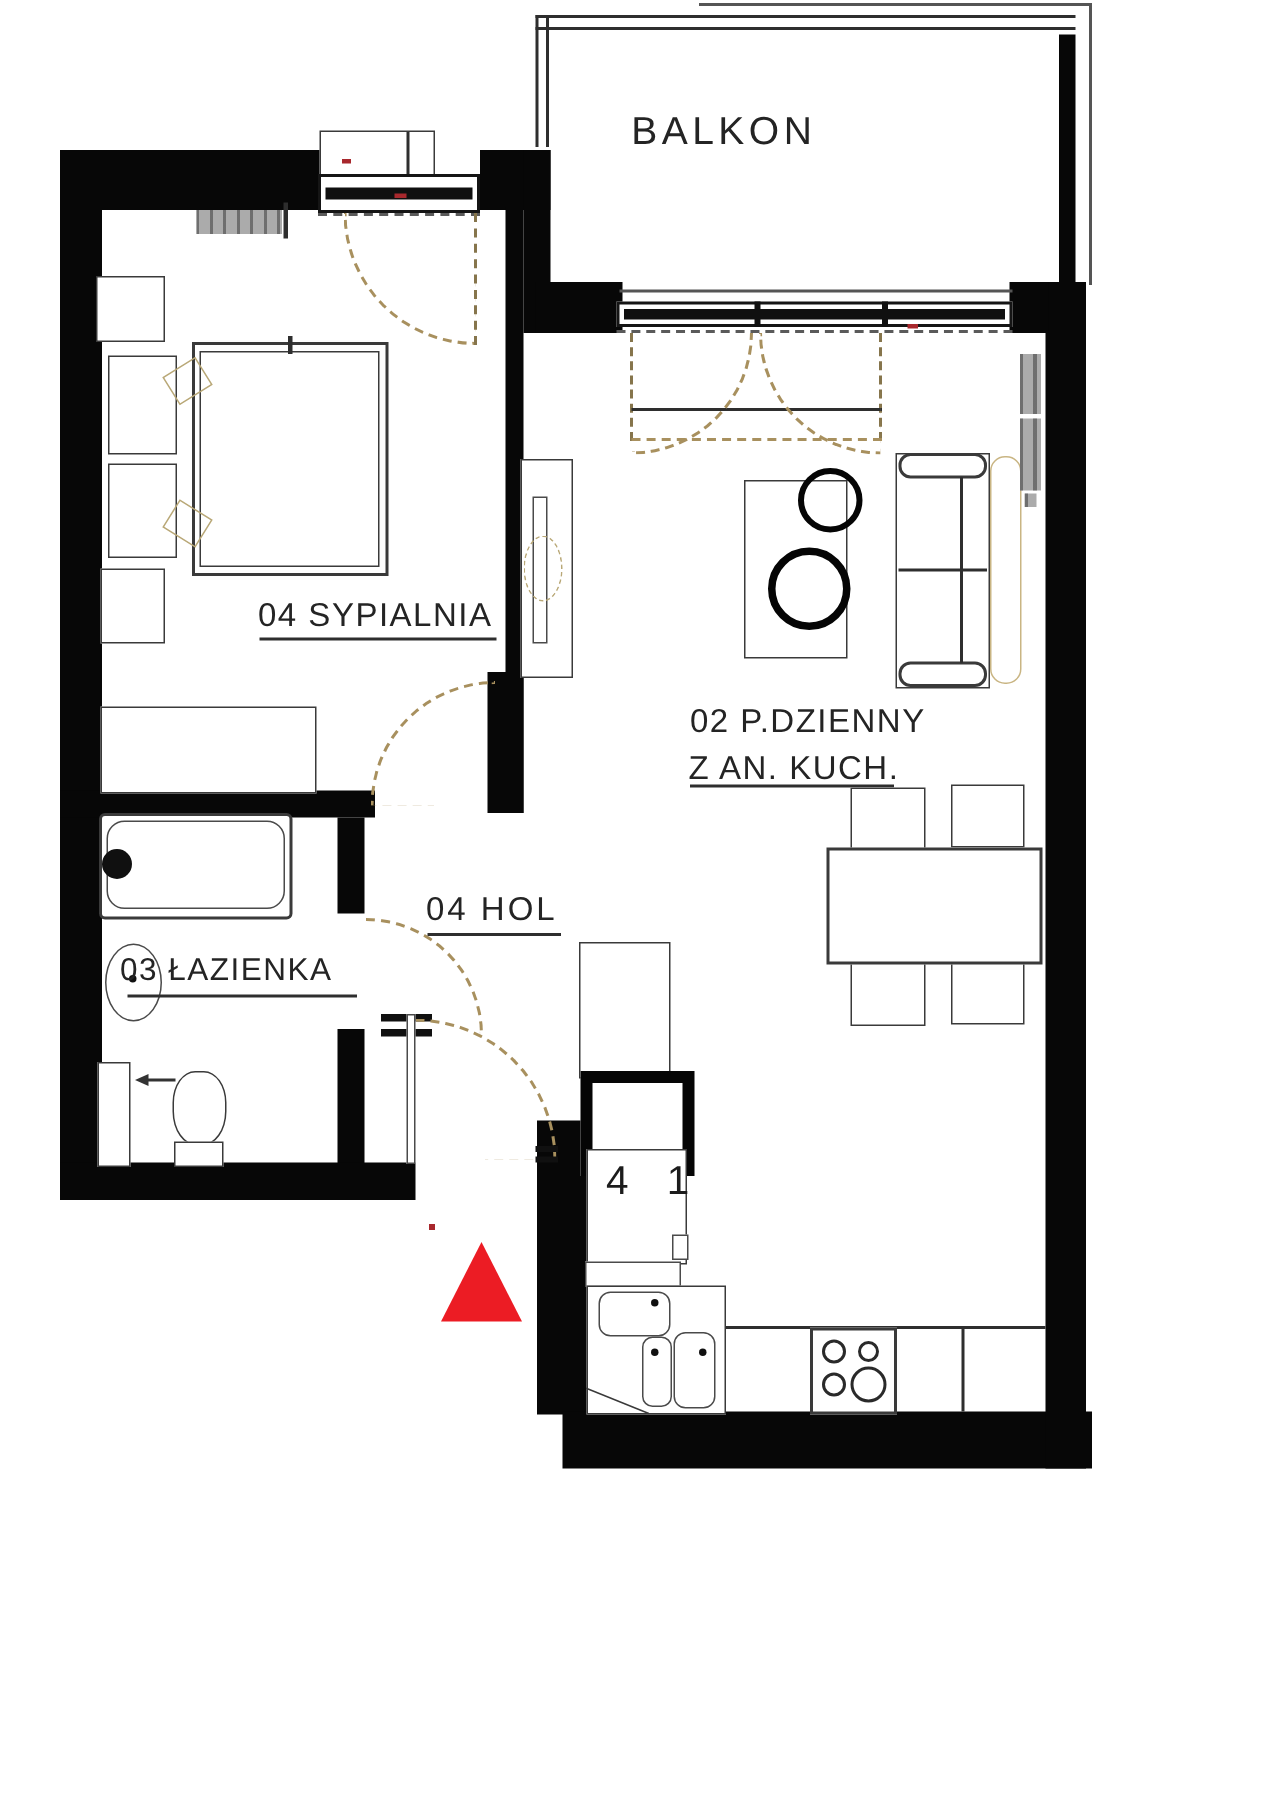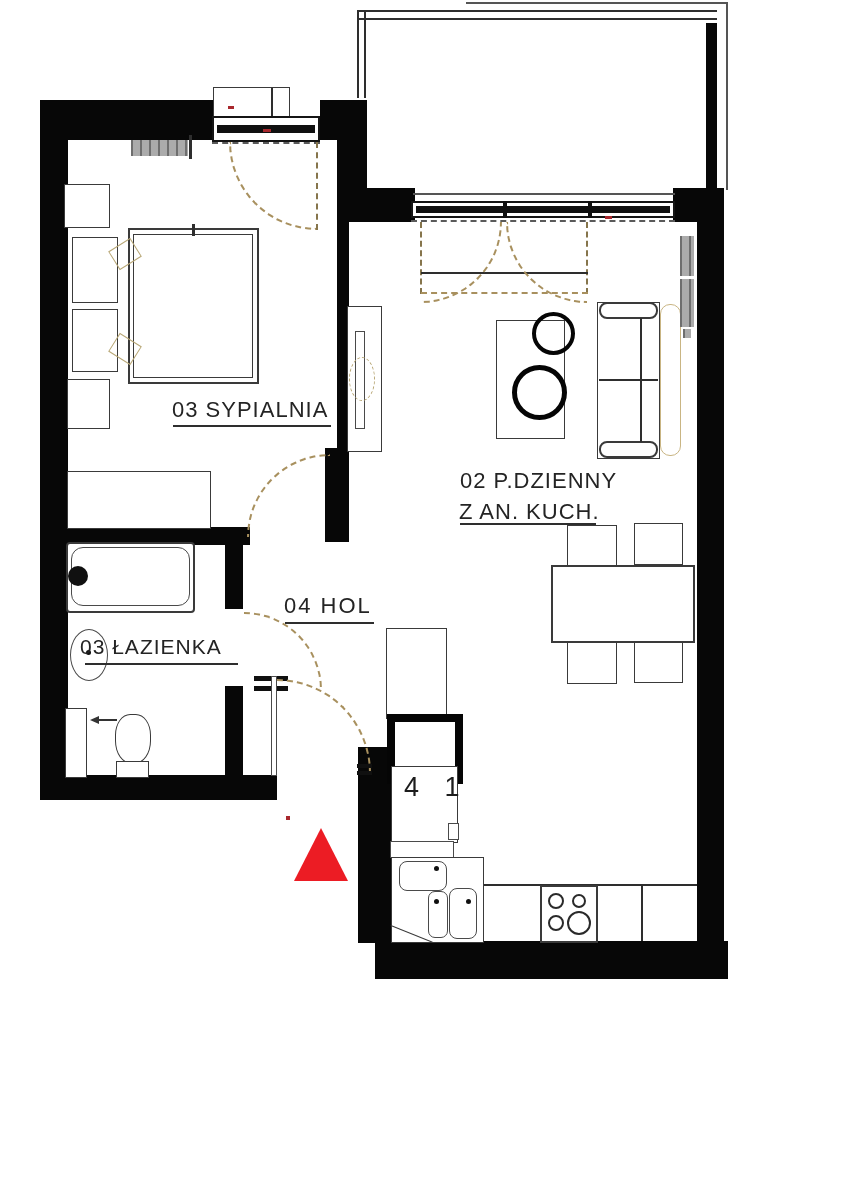--- a/index.html
+++ b/index.html
@@ -42,20 +42,21 @@
 
 <div id="stage">
 
   <div class="hair" style="left:466px;top:2px;width:261px;height:1.5px;"></div>
   <div class="hair" style="left:726px;top:2px;width:1.5px;height:188px;"></div>
   <div class="ln" style="left:357px;top:10px;width:360px;height:2px;"></div>
   <div class="ln" style="left:357px;top:18px;width:360px;height:2px;"></div>
   <div class="ln" style="left:357px;top:10px;width:2px;height:88px;"></div>
   <div class="ln" style="left:364px;top:10px;width:2px;height:88px;"></div>
   <div class="wall" style="left:706px;top:23px;width:11px;height:167px;"></div>
+  <div class="label" style="left:395px;top:72px;width:175px;text-align:center;font-size:26px;letter-spacing:3px;">BALKON</div>
 
   <div class="wall" style="left:40px;top:100px;width:28px;height:700px;"></div>
   <div class="wall" style="left:40px;top:100px;width:177px;height:40px;"></div>
   <div class="wall" style="left:320px;top:100px;width:47px;height:40px;"></div>
   <div class="wall" style="left:349px;top:100px;width:18px;height:122px;"></div>
   <div class="wall" style="left:337px;top:138px;width:12px;height:404px;"></div>
   <div class="wall" style="left:325px;top:448px;width:24px;height:94px;"></div>
   <div class="wall" style="left:40px;top:527px;width:210px;height:18px;"></div>
   <div class="wall" style="left:225px;top:545px;width:18px;height:64px;"></div>
   <div class="wall" style="left:225px;top:686px;width:18px;height:92px;"></div>
@@ -82,21 +83,21 @@
   <div class="furn" style="left:64px;top:184px;width:46px;height:44px;"></div>
   <div class="furn" style="left:72px;top:237px;width:46px;height:66px;"></div>
   <div class="furn" style="left:72px;top:309px;width:46px;height:63px;"></div>
   <div class="furn" style="left:67px;top:379px;width:43px;height:50px;"></div>
   <div class="furn" style="left:67px;top:471px;width:144px;height:58px;"></div>
   <div class="furn" style="left:128px;top:228px;width:131px;height:156px;border-width:2px;"></div>
   <div class="furn noFill" style="left:133px;top:234px;width:120px;height:144px;border-width:1px;"></div>
   <div class="ln" style="left:192px;top:224px;width:3px;height:12px;"></div>
   <div class="pillow" style="left:112px;top:243px;width:26px;height:22px;transform:rotate(-32deg);"></div>
   <div class="pillow" style="left:112px;top:338px;width:26px;height:22px;transform:rotate(32deg);"></div>
-  <div class="label" style="left:172px;top:397px;font-size:22px;">03 SYPIALNIA</div>
+  <div class="label" style="left:172px;top:397px;font-size:22px;">04 SYPIALNIA</div>
   <div class="ln" style="left:173px;top:425px;width:158px;height:2px;"></div>
   <div class="arc tl" style="left:247px;top:454px;width:83px;height:83px;"></div>
 
   <div class="hair" style="left:413px;top:193px;width:262px;height:1.5px;"></div>
   <div class="sill" style="left:411px;top:201px;width:264px;height:17px;border-width:2px;border-color:#151515;"></div>
   <div class="glass" style="left:416px;top:206px;width:254px;height:7px;"></div>
   <div class="glass" style="left:503px;top:201px;width:4px;height:17px;"></div>
   <div class="glass" style="left:588px;top:201px;width:4px;height:17px;"></div>
   <div class="dashh" style="left:411px;top:220px;width:264px;"></div>
   <div class="redmark" style="left:605px;top:216px;width:7px;height:3px;"></div>

